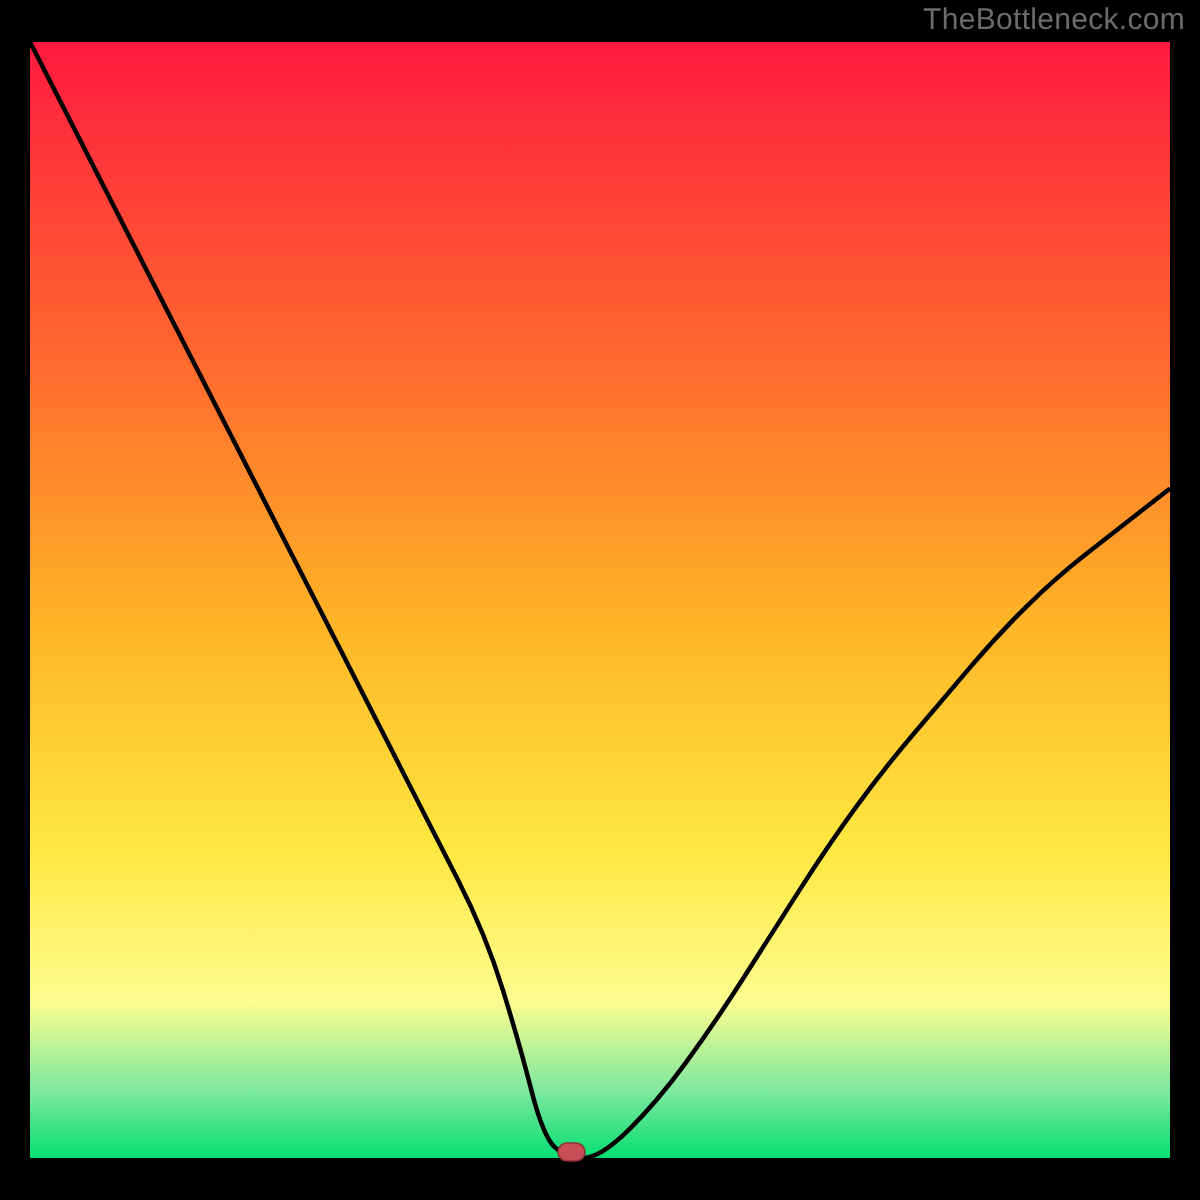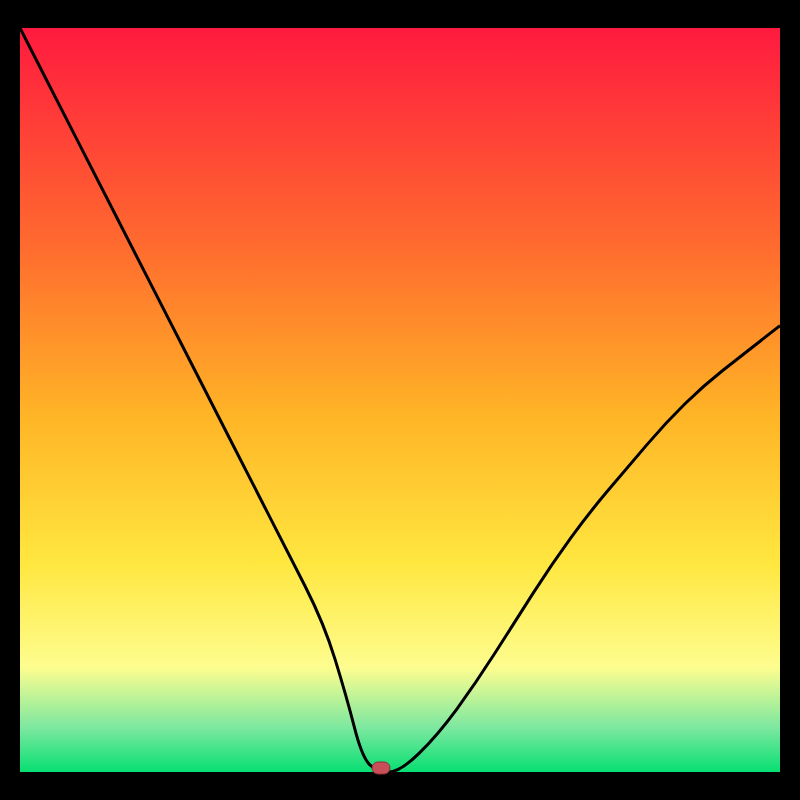--- a/index.html
+++ b/index.html
@@ -30,20 +30,21 @@
     left: 0;
     top: 0;
     width: 800px;
     height: 800px;
   }
 </style>
 </head>
 <body>
 
 <div class="wrap">
+  <div class="watermark">TheBottleneck.com</div>
   <svg class="plot" viewBox="0 0 800 800" xmlns="http://www.w3.org/2000/svg">
     <defs>
       <linearGradient id="heat" x1="0" y1="0" x2="0" y2="1">
         <stop id="g0" offset="0%" stop-color="#ff1a3f"></stop>
         <stop id="g1" offset="30%" stop-color="#ff6d2e"></stop>
         <stop id="g2" offset="52%" stop-color="#ffb426"></stop>
         <stop id="g3" offset="72%" stop-color="#ffe740"></stop>
         <stop id="g4" offset="86%" stop-color="#fdfd8f"></stop>
         <stop id="g5" offset="94%" stop-color="#7de8a0"></stop>
         <stop id="g6" offset="100%" stop-color="#07df72"></stop>

